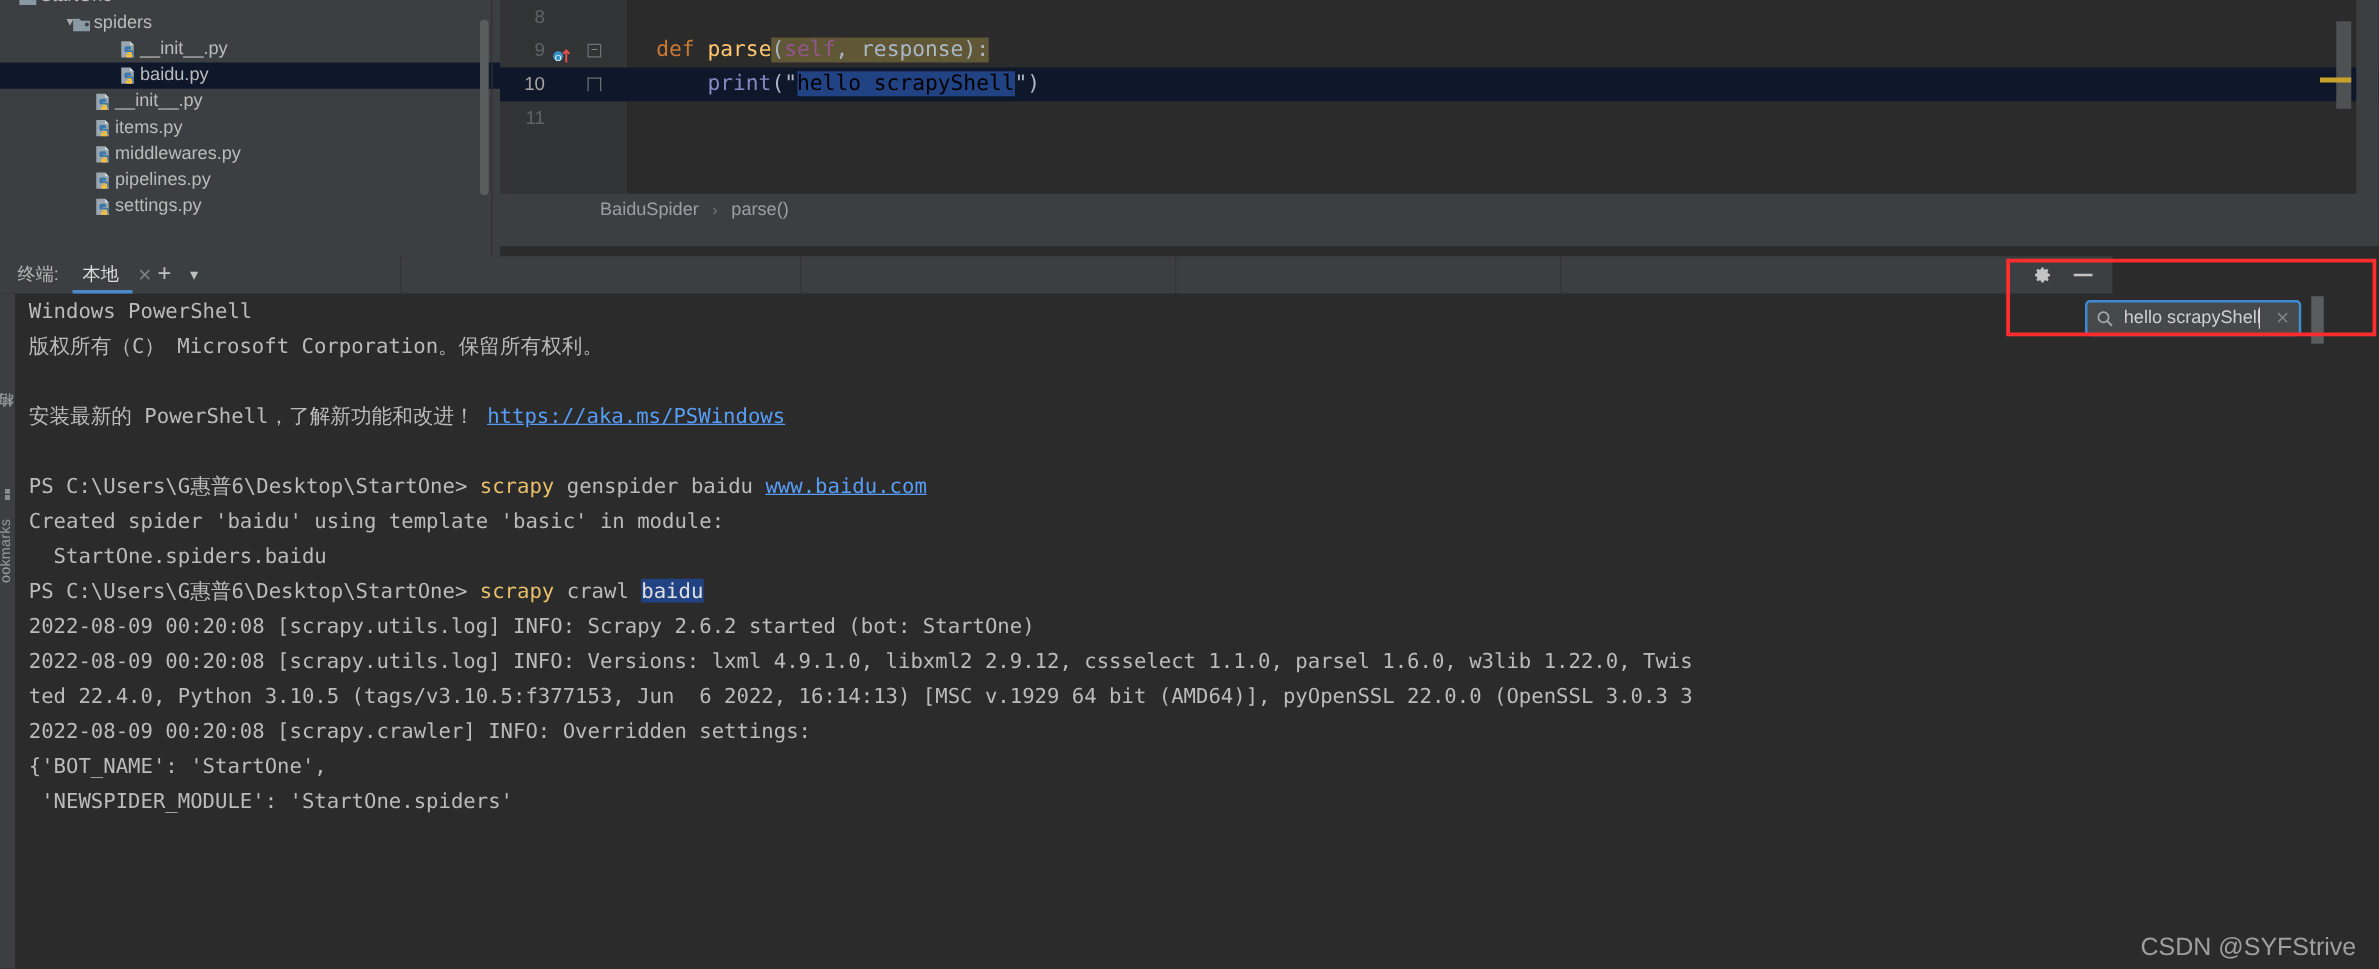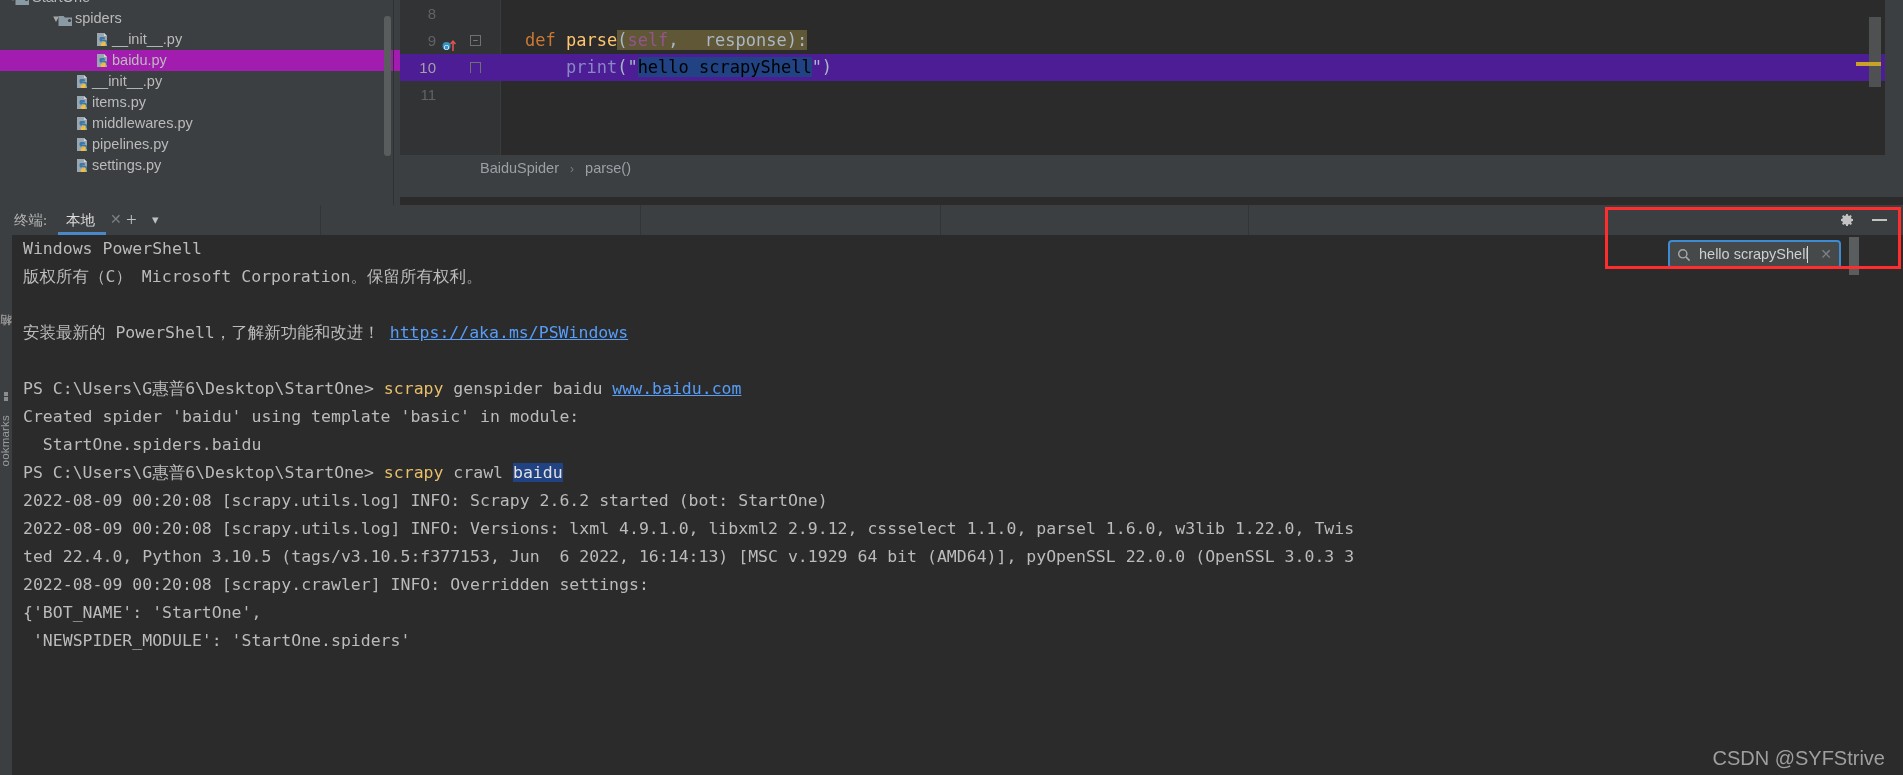--- a/index.html
+++ b/index.html
@@ -16,21 +16,21 @@
 
   
   .tree {
     position: absolute; left: 0; top: 0; width: 400px; height: 205px;
     background: #3c3f41;
   }
   .tree-row {
     position: relative; height: 21px; line-height: 21px;
     font-size: 14.5px; color: #bbbbbb; white-space: nowrap;
   }
-  .tree-row.selected { background: #a21caf; }
+  .tree-row.selected { background: #0f172a; }
   .tree-row .chev {
     position: absolute; width: 12px; text-align: center;
     color: #a8a8a8; font-size: 11px;
   }
   .tree-row .lbl { position: absolute; }
   .pyicon {
     position: absolute; width: 15px; height: 15px; top: 3px;
   }
   .folder-icon { position:absolute; width:15px; height:13px; top:4px; }
   .tree-scroll {
@@ -45,29 +45,29 @@
   .editor {
     position: absolute; left: 400px; top: 0; width: 1503px; height: 205px;
     background: #2b2b2b;
   }
   .ed-gutter-bg {
     position:absolute; left:0; top:0; width:100px; height:155px; background:#313335;
   }
   .ed-lines { position: absolute; left: 0; top: 0; width: 1503px; }
   .ed-line { position: relative; height: 27px; line-height: 27px;
              font-family: "DejaVu Sans Mono", monospace; font-size: 17px; }
-  .ed-line.hl { background: #4c1d95; }
+  .ed-line.hl { background: #0f172a; }
   .lnum { position: absolute; left: 0; width: 36px; text-align: right;
           color: #606366; font-size: 15px; font-family:"Liberation Sans",sans-serif; }
   .lnum.cur { color: #a4a3a3; }
   .code { position: absolute; left: 125px; white-space: pre; }
   .k-def { color: #cc7832; }
   .k-fn  { color: #ffc66d; }
   .k-self{ color: #94558d; }
-  .k-param { color: #a9b7c6; margin-left: 16px; }
+  .k-param { color: #a9b7c6; }
   .k-punc { color: #a9b7c6; }
   .k-print { color: #8888c6; }
   .hl-sig { background: #5f5735; }
   .hl-find { background: #214283; }
   .gutter-icon { position: absolute; }
   .fold-mark {
     position:absolute; left:70px; width:11px; height:11px;
     border:1px solid #6e7173; color:#8a8d8f; font-size:9px;
     line-height:9px; text-align:center;
   }
@@ -81,23 +81,22 @@
   
   .breadcrumb {
     position: absolute; left: 400px; top: 155px; width: 1503px; height: 42px;
     background: #3c3f41; color: #9aa0a6; font-size: 14.5px;
     line-height: 27px; padding-left: 80px;
   }
   .breadcrumb .sep { color: #787d82; margin: 0 7px; font-size: 12px; }
 
   
   .term-bar {
-    position: absolute; left: 0; top: 205px; width: 1903px; height: 30px;
+    position: absolute; left: 0; top: 205px; width: 1690px; height: 30px;
     background: #3c3f41;
-    font-family: Liberation Serif, serif;
   }
   .term-bar .tb-label {
     position:absolute; left:14px; top:0; line-height:30px;
     font-size:14.5px; color:#b5b5b5;
   }
   .term-tab {
     position:absolute; left:60px; top:0; height:30px; line-height:30px;
     font-size:14.5px; color:#dedede; padding: 0 6px;
   }
   .term-tab-underline {

